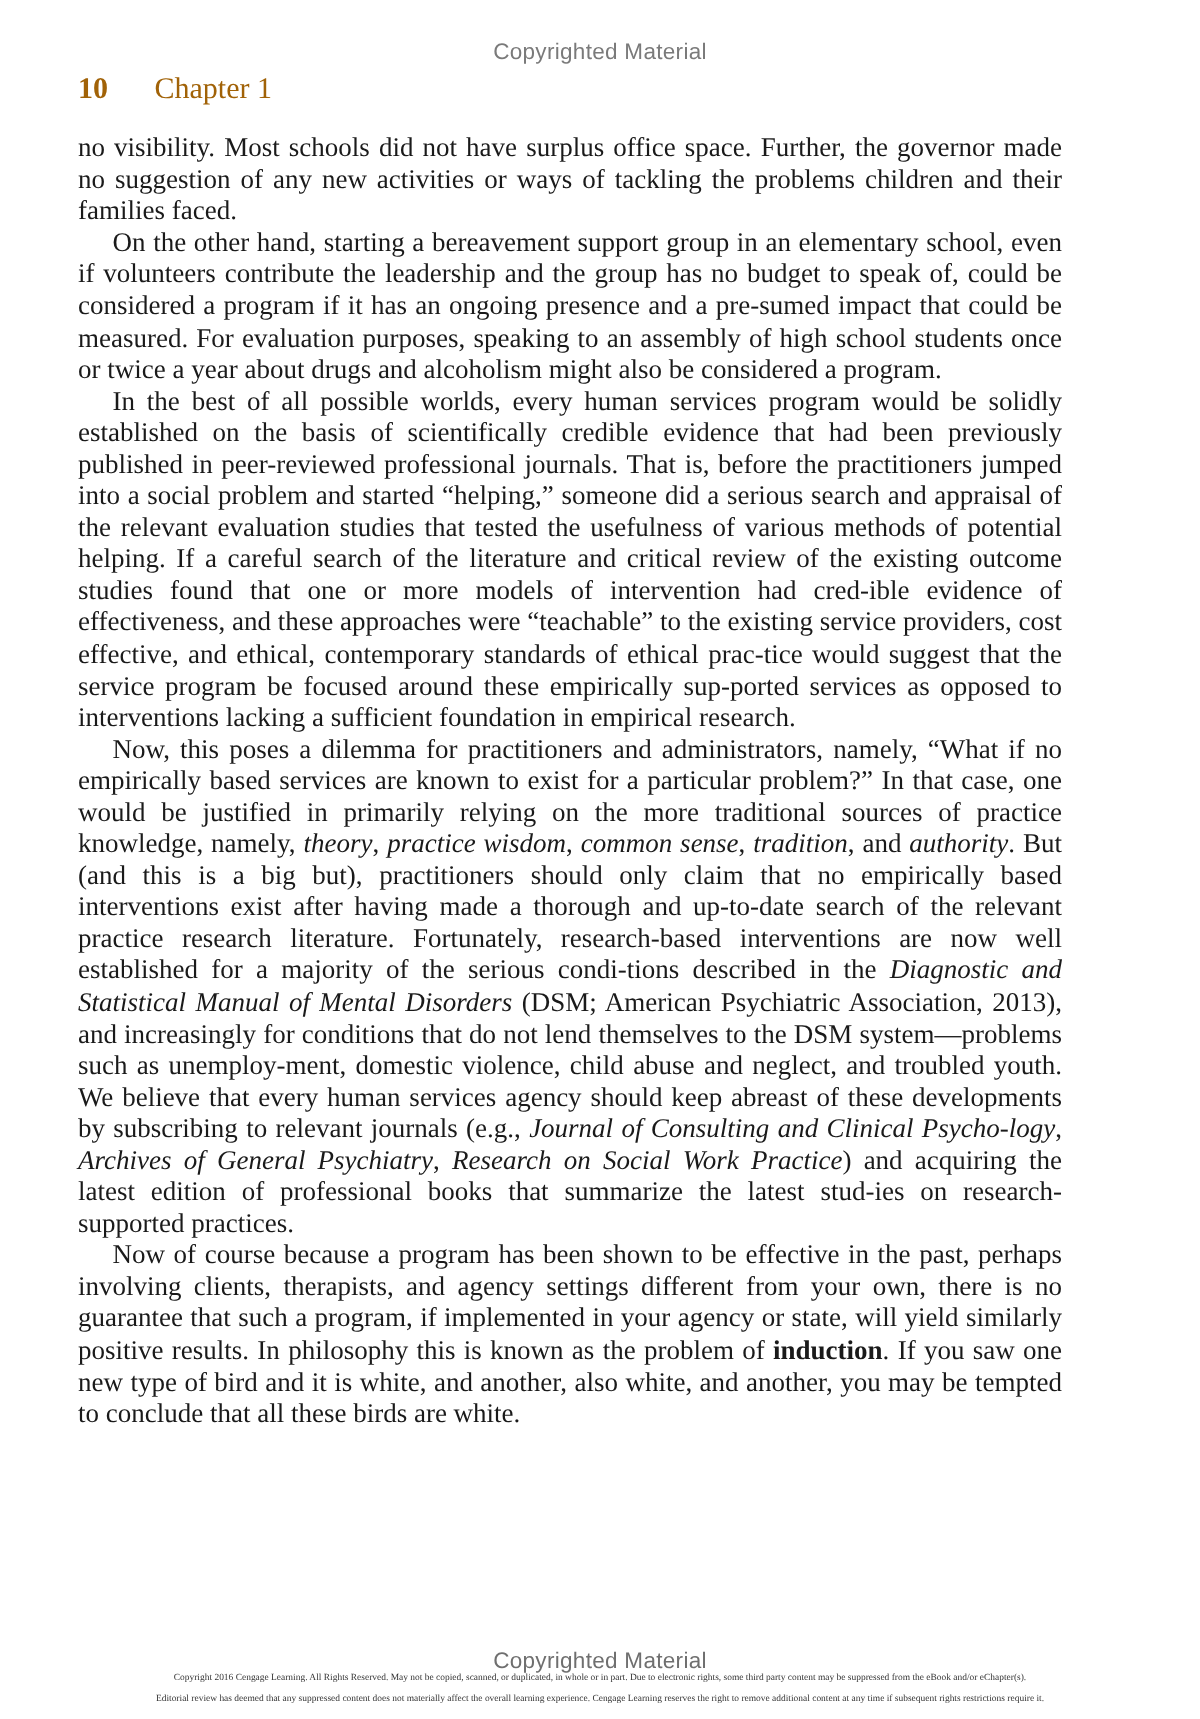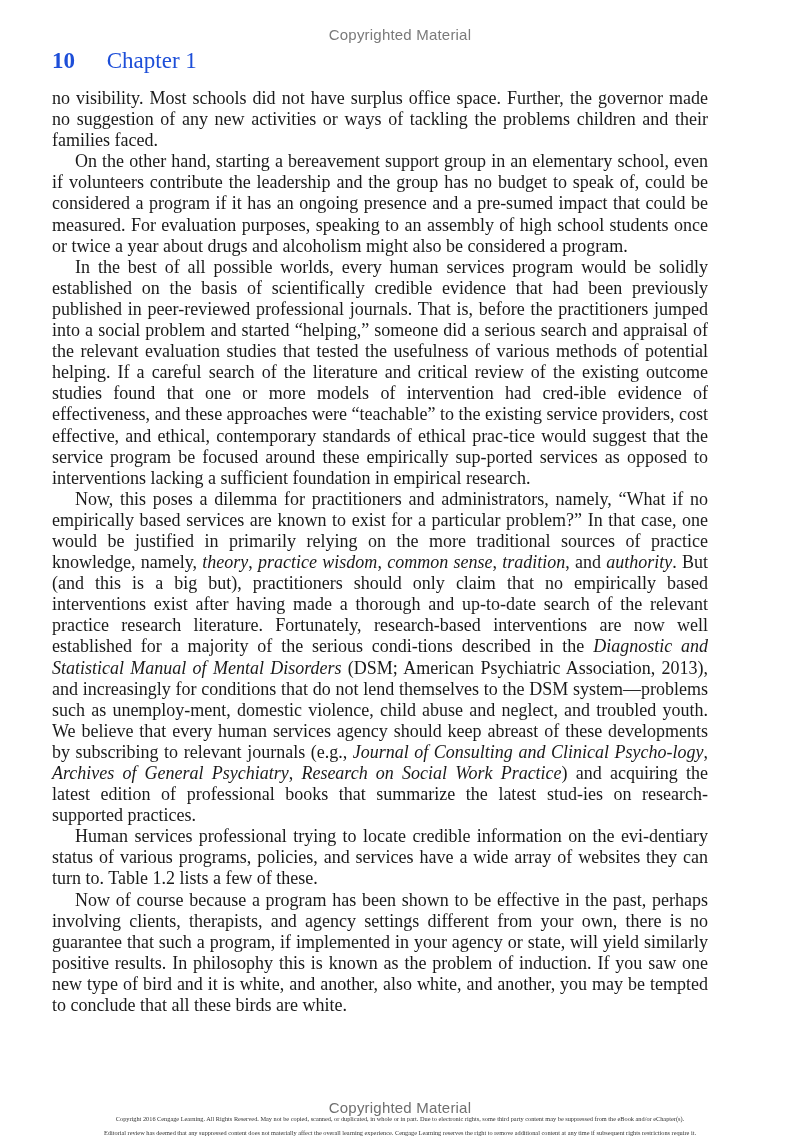--- a/index.html
+++ b/index.html
@@ -23,22 +23,22 @@
       font-family: "Liberation Sans", sans-serif;
       font-size: 15px;
       color: #7a7a7a;
       letter-spacing: 0.2px;
     }
     .running-head {
       position: absolute;
       top: 48px;
       left: 52px;
       font-family: "Liberation Serif", serif;
-      font-size: 23px;
-      color: #1d4ed8;
+      font-size: 20px;
+      color: #a16207;
     }
     .running-head .page-num {
       font-weight: bold;
       margin-right: 26px;
     }
     .body-text {
       position: absolute;
       top: 88px;
       left: 52px;
       width: 656px;
@@ -51,21 +51,21 @@
     .body-text p {
       margin: 0;
       text-indent: 23px;
     }
     .body-text p.no-indent {
       text-indent: 0;
     }
     .body-text em {
     }
     .body-text strong {
-      font-weight: normal;
+      font-weight: bold;
     }
     .watermark-bottom {
       position: absolute;
       top: 1099px;
       left: 0;
       width: 800px;
       text-align: center;
       font-family: "Liberation Sans", sans-serif;
       font-size: 15px;
       color: #6f6f6f;
@@ -92,20 +92,19 @@
 <div class="running-head">
   <span class="page-num">10</span>
   <span>Chapter 1</span>
 </div>
 
 <div class="body-text" id="body-text">
     <p class="no-indent"><span>no visibility. Most schools did not have surplus office space. Further, the governor made no suggestion of any new activities or ways of tackling the problems children and their families faced.</span></p>
     <p><span>On the other hand, starting a bereavement support group in an elementary school, even if volunteers contribute the leadership and the group has no budget to speak of, could be considered a program if it has an ongoing presence and a pre-sumed impact that could be measured. For evaluation purposes, speaking to an assembly of high school students once or twice a year about drugs and alcoholism might also be considered a program.</span></p>
     <p><span>In the best of all possible worlds, every human services program would be solidly established on the basis of scientifically credible evidence that had been previously published in peer-reviewed professional journals. That is, before the practitioners jumped into a social problem and started “helping,” someone did a serious search and appraisal of the relevant evaluation studies that tested the usefulness of various methods of potential helping. If a careful search of the literature and critical review of the existing outcome studies found that one or more models of intervention had cred-ible evidence of effectiveness, and these approaches were “teachable” to the existing service providers, cost effective, and ethical, contemporary standards of ethical prac-tice would suggest that the service program be focused around these empirically sup-ported services as opposed to interventions lacking a sufficient foundation in empirical research.</span></p>
     <p><span>Now, this poses a dilemma for practitioners and administrators, namely, “What if no empirically based services are known to exist for a particular problem?” In that case, one would be justified in primarily relying on the more traditional sources of practice knowledge, namely, </span><em>theory</em><span>, </span><em>practice wisdom</em><span>, </span><em>common sense</em><span>, </span><em>tradition</em><span>, and </span><em>authority</em><span>. But (and this is a big but), practitioners should only claim that no empirically based interventions exist after having made a thorough and up-to-date search of the relevant practice research literature. Fortunately, research-based interventions are now well established for a majority of the serious condi-tions described in the </span><em>Diagnostic and Statistical Manual of Mental Disorders</em><span> (DSM; American Psychiatric Association, 2013), and increasingly for conditions that do not lend themselves to the DSM system—problems such as unemploy-ment, domestic violence, child abuse and neglect, and troubled youth. We believe that every human services agency should keep abreast of these developments by subscribing to relevant journals (e.g., </span><em>Journal of Consulting and Clinical Psycho-logy</em><span>, </span><em>Archives of General Psychiatry</em><span>, </span><em>Research on Social Work Practice</em><span>) and acquiring the latest edition of professional books that summarize the latest stud-ies on research-supported practices.</span></p>
-    <p><span>Human services professional trying to locate credible information on the evi-dentiary status of various programs, policies, and services have a wide array of websites they can turn to. Table 1.2 lists a few of these.</span></p>
     <p><span>Now of course because a program has been shown to be effective in the past, perhaps involving clients, therapists, and agency settings different from your own, there is no guarantee that such a program, if implemented in your agency or state, will yield similarly positive results. In philosophy this is known as the problem of </span><strong>induction</strong><span>. If you saw one new type of bird and it is white, and another, also white, and another, you may be tempted to conclude that all these birds are white.</span></p>
   </div>
 
 <div class="watermark-bottom">Copyrighted Material</div>
 
 <div class="legal l1">Copyright 2016 Cengage Learning. All Rights Reserved. May not be copied, scanned, or duplicated, in whole or in part. Due to electronic rights, some third party content may be suppressed from the eBook and/or eChapter(s).</div>
 <div class="legal l2">Editorial review has deemed that any suppressed content does not materially affect the overall learning experience. Cengage Learning reserves the right to remove additional content at any time if subsequent rights restrictions require it.</div>
 
 </body></html>

